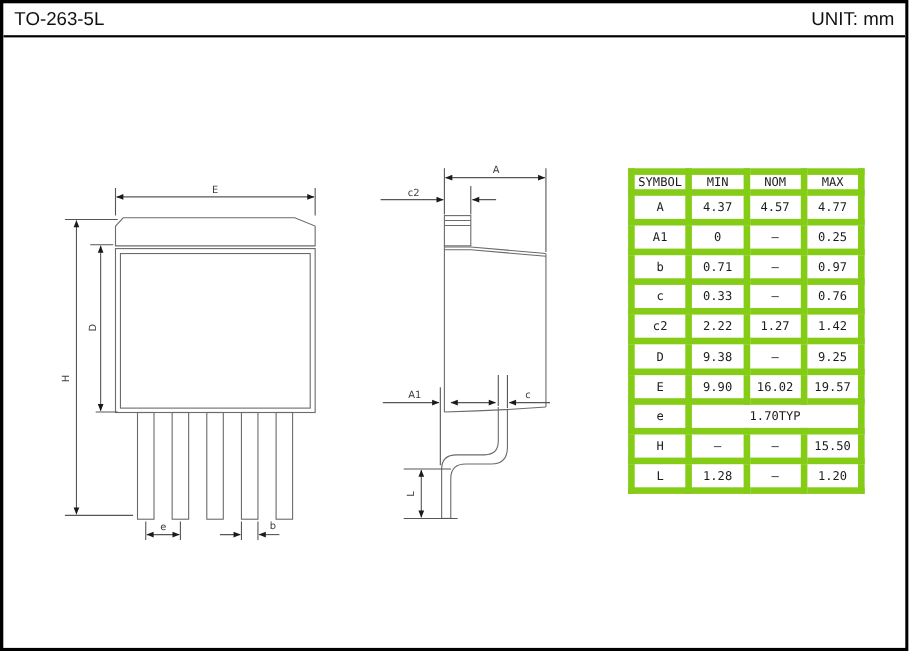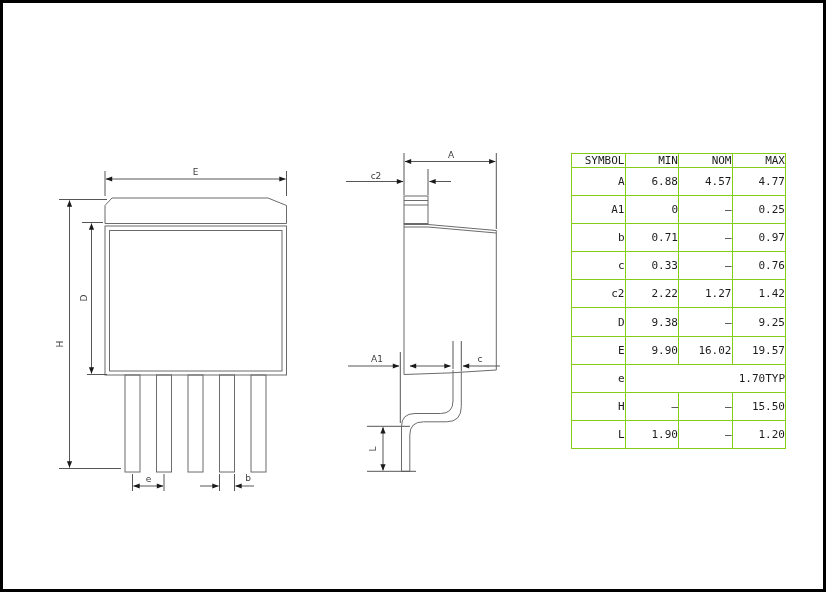--- a/index.html
+++ b/index.html
@@ -24,30 +24,34 @@
     font-family:"DejaVu Sans",sans-serif;
     font-size:9px;fill:#3c3c3c;
   }
   .dim-table{
     position:absolute;left:568px;top:150px;width:215px;height:296px;
     border-collapse:collapse;table-layout:fixed;
     font-family:"DejaVu Sans Mono","Liberation Mono",monospace;
     font-size:11px;color:#1c1c1c;
   }
   .dim-table th,.dim-table td{
-    border:1px solid #84cc16;
-    text-align:right;vertical-align:middle;
+    border:6px solid #84cc16;
+    text-align:center;vertical-align:middle;
     font-weight:normal;padding:0;
   }
 </style>
 </head>
 <body>
 
 <div class="sheet">
 
+  <div class="titlebar">
+    <span>TO-263-5L</span>
+    <span>UNIT: mm</span>
+  </div>
 
   <svg class="drawing" viewBox="0 0 826 592" xmlns="http://www.w3.org/2000/svg">
     <defs>
       <marker id="arw" viewBox="0 0 10 10" refX="9.5" refY="5" markerWidth="9" markerHeight="6.5" orient="auto-start-reverse">
         <path d="M0,1 L10,5 L0,9 Z" fill="#1a1a1a"></path>
       </marker>
     </defs>
 
     <g stroke="#6b6b6b" stroke-width="1" fill="none">
       <path d="M102,202.5 L109,195 L265,195 L283.5,202.5 L283.5,220.5 L102,220.5 Z"></path>
@@ -159,21 +163,21 @@
         <tr>
           <th>SYMBOL</th>
           <th>MIN</th>
           <th>NOM</th>
           <th>MAX</th>
         </tr>
       </thead>
     <tbody>
         <tr>
           <td>A</td>
-          <td>6.88</td>
+          <td>4.37</td>
           <td>4.57</td>
           <td>4.77</td>
         </tr>
         <tr>
           <td>A1</td>
           <td>0</td>
           <td>–</td>
           <td>0.25</td>
         </tr>
         <tr>
@@ -211,20 +215,20 @@
           <td colspan="3">1.70TYP</td>
         </tr>
         <tr>
           <td>H</td>
           <td>–</td>
           <td>–</td>
           <td>15.50</td>
         </tr>
         <tr>
           <td>L</td>
-          <td>1.90</td>
+          <td>1.28</td>
           <td>–</td>
           <td>1.20</td>
         </tr>
       </tbody>
   </table>
 
 </div>
 
 </body></html>

